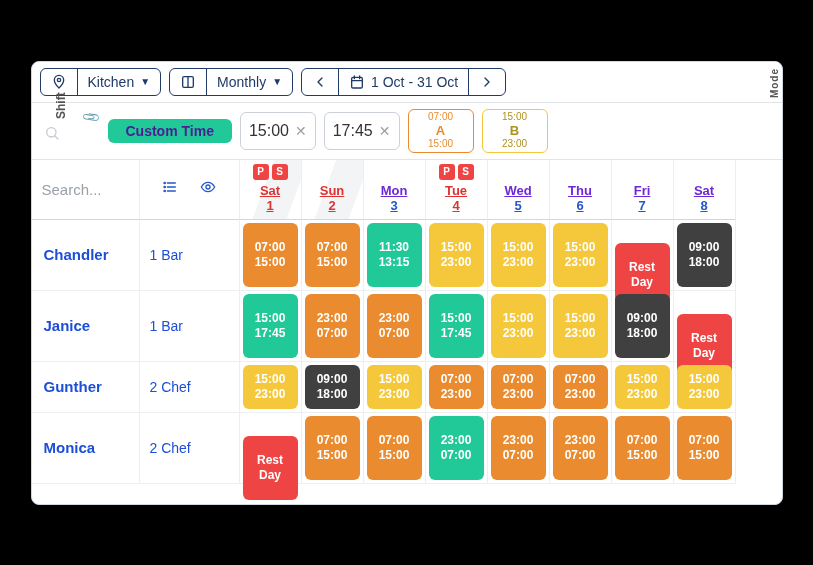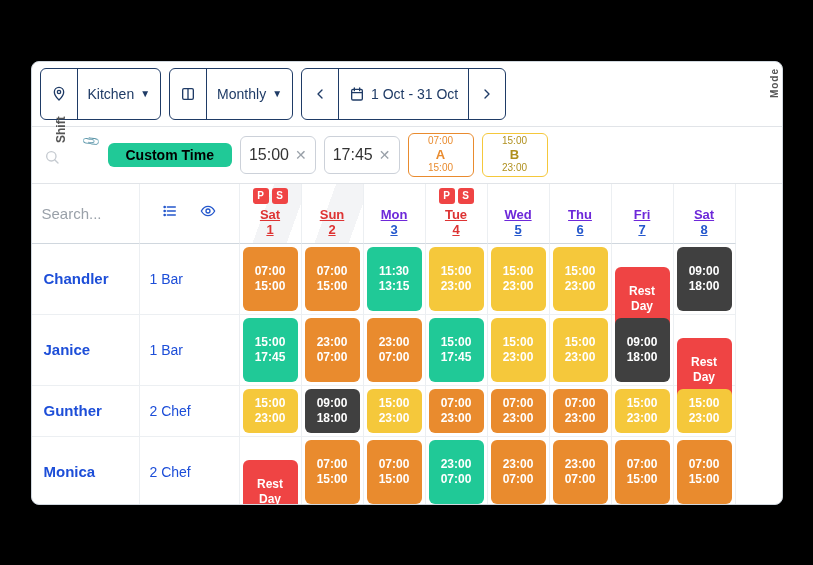--- a/index.html
+++ b/index.html
@@ -1,33 +1,33 @@
 <!DOCTYPE html>
 <html><head>
 <meta charset="utf-8">
 <style>
   * { box-sizing: border-box; margin: 0; padding: 0; font-family: -apple-system, BlinkMacSystemFont, "Segoe UI", Arial, sans-serif; }
   body { background: #000; width: 813px; height: 565px; display: flex; align-items: center; justify-content: center; }
   .window { background: #fff; width: 752px; height: 444px; border: 1px solid #d0d7de; border-radius: 8px; overflow: hidden; position: relative; }
 
   
   .toolbar { display: flex; gap: 8px; padding: 6px 8px; border-bottom: 1px solid #e1e4e8; align-items: center; }
-  .tb-group { display: flex; align-items: center; border: 1.5px solid #1f3b66; border-radius: 6px; height: 52px; background: #fff; }
+  .tb-group { display: flex; align-items: center; border: 1.5px solid #1f3b66; border-radius: 6px; height: 28px; background: #fff; }
   .tb-btn { display: flex; align-items: center; justify-content: center; height: 100%; padding: 0 10px; font-size: 14px; color: #1f3b66; cursor: pointer; user-select: none; }
   .tb-btn + .tb-btn { border-left: 1.5px solid #1f3b66; }
   .tb-btn .caret { margin-left: 6px; font-size: 10px; }
   .mode-label { position: absolute; right: 2px; top: 6px; writing-mode: vertical-rl; transform: rotate(180deg); font-size: 10px; color: #555; letter-spacing: 1px; font-weight: 600; }
 
   
   .row2 { display: flex; align-items: center; padding: 6px 8px; gap: 8px; border-bottom: 1px solid #e1e4e8; }
   .shift-label { position: relative; width: 60px; height: 44px; }
   .shift-label .mag { position:absolute; left:4px; top:16px; color:#c5cad0; font-size:16px; }
   .shift-label .txt { position:absolute; left:28px; top:-4px; transform: rotate(-90deg); transform-origin: left bottom; font-size:12px; color:#555; font-weight:600; }
   .shift-label .pin { position:absolute; left:44px; top:2px; color:#7aa9ff; font-size:12px; transform:rotate(-40deg); }
-  .custom-time { background:#20c997; color:#000000; border-radius:6px; height:24px; padding:0 18px; display:flex; align-items:center; font-weight:600; font-size:14px; cursor:pointer; }
+  .custom-time { background:#20c997; color:#4c1d95; border-radius:6px; height:24px; padding:0 18px; display:flex; align-items:center; font-weight:600; font-size:14px; cursor:pointer; }
   .time-input { display:flex; align-items:center; border:1.5px solid #ccd1d9; border-radius:6px; height:38px; padding:0 8px; font-size:16px; color:#333; }
   .time-input .clear { margin-left:6px; color:#9aa1a9; font-size:14px; cursor:pointer; }
   .preset { border:1.5px solid; border-radius:6px; height:44px; width:66px; display:flex; flex-direction:column; align-items:center; justify-content:center; font-size:10px; line-height:1.2; cursor:pointer; }
   .preset .plabel { font-size:13px; font-weight:700; }
   .preset.orange { border-color:#e98b2e; color:#e98b2e; }
   .preset.yellow { border-color:#f5c83b; color:#b0901e; }
 
   
   .grid { display:grid; grid-template-columns: 108px 100px repeat(8, 62px); }
   .header-cell { display:flex; flex-direction:column; align-items:center; justify-content:flex-end; padding:4px 2px 6px; border-right:1px solid #eceff2; border-bottom:1px solid #d0d7de; font-size:13px; }

